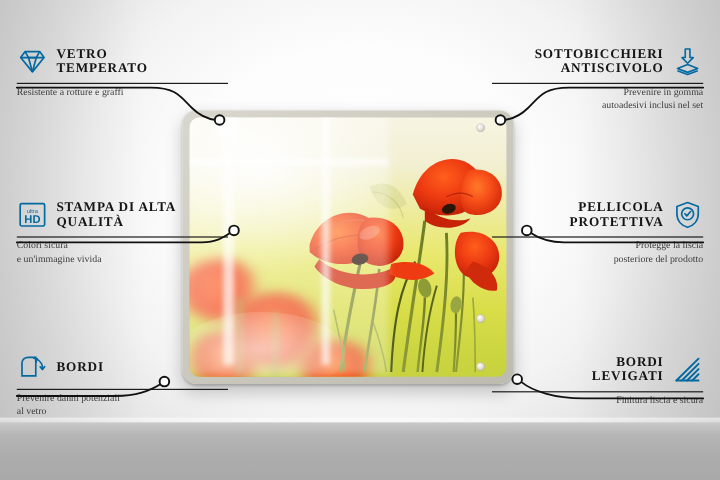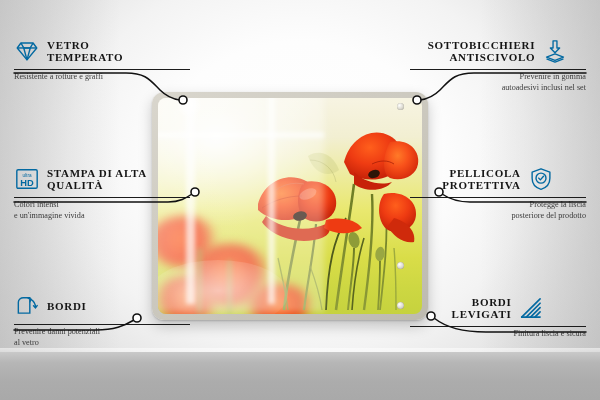--- a/index.html
+++ b/index.html
@@ -99,21 +99,21 @@
     background:radial-gradient(circle at 35% 32%, #ffffff 0%, #e3e1d8 45%, #b9b6ac 100%);
     box-shadow:inset 0 0 1px rgba(0,0,0,.35);
   }
 
   
   .feature { position:absolute; width:176px; }
   .feature.left  { left:14px;  text-align:left; }
   .feature.right { right:14px; text-align:right; }
 
   .f-head { display:flex; align-items:center; gap:7px; }
-  .feature.right .f-head { flex-direction:row-reverse;justify-content:center; }
+  .feature.right .f-head { flex-direction:row-reverse; }
 
   .f-icon { width:26px; height:26px; flex:0 0 26px; color:#0369a1; }
   .f-icon svg { display:block; width:26px; height:26px; }
 
   .f-title {
     font-size:11px; line-height:12.5px; letter-spacing:.7px;
     font-weight:700; color:#151515; text-transform:uppercase;
     font-family:"Liberation Serif", serif;
   }
   .f-rule {
@@ -270,21 +270,21 @@
           <text x="12" y="18.2" font-family="Liberation Sans, sans-serif" font-size="8.6" font-weight="bold" fill="currentColor" stroke="none" text-anchor="middle">HD</text>
         </svg>
       </span>
       <span class="f-title">
         <span>STAMPA DI ALTA</span><br>
         <span>QUALITÀ</span>
       </span>
     </div>
     <div class="f-rule"></div>
     <div class="f-sub">
-      <span>Colori intensi</span><br>
+      <span>Colori sicura</span><br>
       <span>e un'immagine vivida</span>
     </div>
   </div>
 
   <div class="feature left" style="top:293px;">
     <div class="f-head">
       <span class="f-icon">
         <svg viewBox="0 0 24 24" fill="none" stroke="currentColor" stroke-width="1.3" stroke-linecap="round">
           <path d="M4 18.6 V8.6 C4 6.2 6.2 4.4 8.6 4.4 H14.6 V18.6 Z"></path>
           <path d="M15.2 5.6 C18.4 7.4 20 10.6 19.8 13.6"></path>

